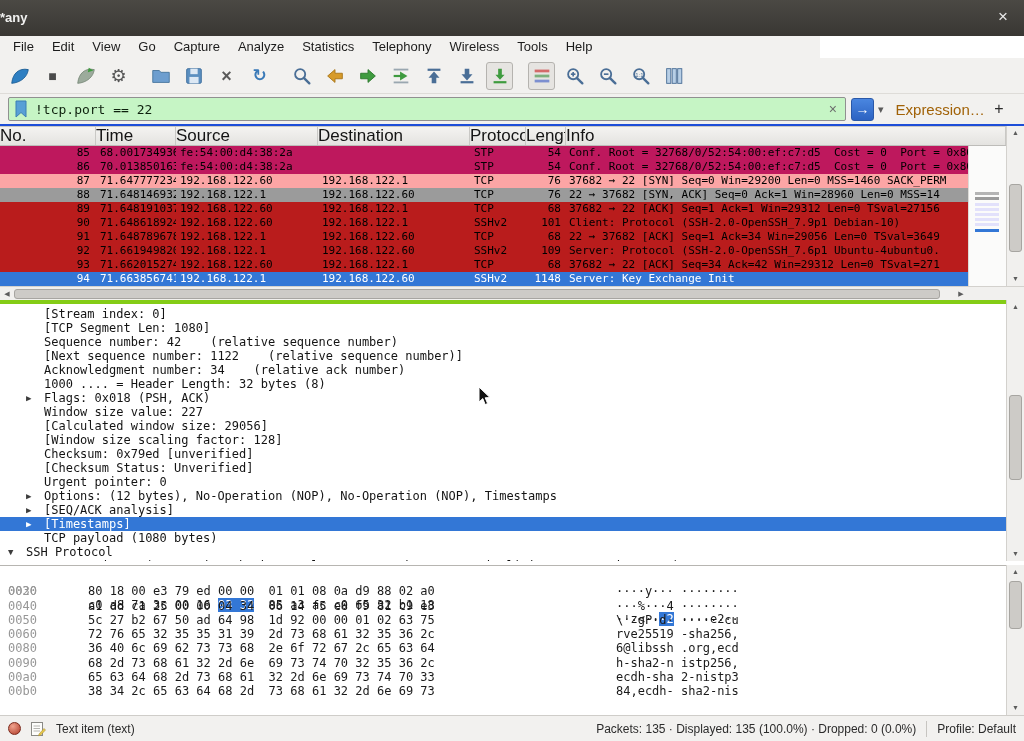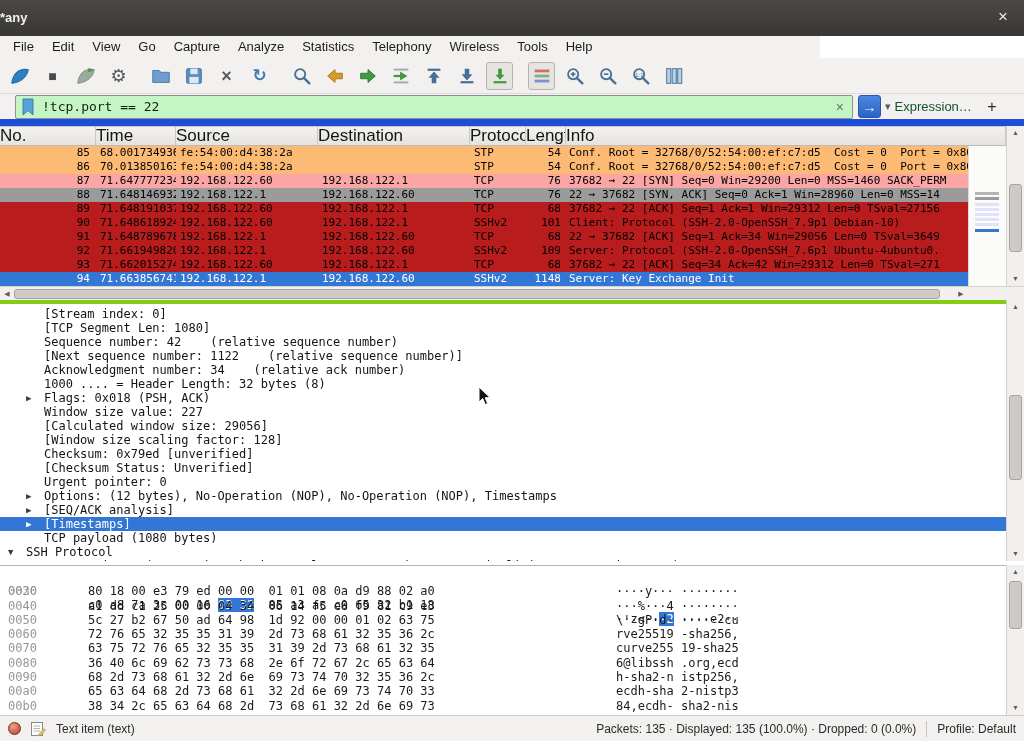--- a/index.html
+++ b/index.html
@@ -25,50 +25,50 @@
   .tb-btn{width:27px;height:28px;margin-right:6px;display:flex;align-items:center;justify-content:center;border-radius:3px}
   .tb-btn.pressed{border:1px solid #b5b3af;background:#e6e4e1;box-sizing:border-box}
   .tb-gap{width:9px}
   .g-stop{font-size:14px;color:#4a4a4a;line-height:1}
   .g-gear{font-size:18px;color:#555;line-height:1}
   .g-close{font-size:18px;font-weight:bold;color:#5a5a5a;line-height:1}
   .g-reload{font-size:17px;font-weight:bold;color:#3a7ab8;line-height:1}
 
   
   .filterbar{position:absolute;left:0;top:94px;width:1024px;height:32px;background:#f2f1ef;
-    border-bottom:7px solid #1d4ed8;box-sizing:border-box;display:flex;align-items:center;padding:0 15px}
+    border-bottom:2px solid #1d4ed8;box-sizing:border-box;display:flex;align-items:center;padding:0 8px}
   .filter-field{width:838px;height:24px;background:#c6f5c5;border:1px solid #909090;border-radius:2px;
     box-sizing:border-box;display:flex;align-items:center;padding:0 5px}
   .bookmark{margin-right:7px;display:flex}
   .filter-text{flex:1;background:transparent;border:none;outline:none;font-size:13px;color:#0d200d;
     font-family:"DejaVu Sans Mono",monospace;padding:0}
   .clear-x{font-size:14px;color:#6d6d6d;padding:0 3px}
   .apply-btn{width:23px;height:23px;margin-left:5px;background:linear-gradient(#4a86e0,#2c63c2);
     border:1px solid #2a58a8;border-radius:3px;color:#fff;display:flex;align-items:center;
     justify-content:center;font-size:14px;font-weight:bold;box-sizing:border-box}
   .caret{font-size:11px;color:#5a5a5a;margin:0 4px}
-  .expr{font-size:13px;color:#14532d;}
+  .expr{font-size:15px;color:#a16207;margin-left:8px}
   .plus-btn{margin-left:auto;margin-right:6px;font-size:16px;color:#2b2b2b;width:22px;text-align:center}
 
   
   .grid7{display:grid;grid-template-columns:96px 80px 142px 152px 56px 40px 1fr}
   .pl-header{position:absolute;left:0;top:126px;width:1006px;height:20px;
     background:linear-gradient(#f4f3f1,#e4e3e0);border-top:1px solid #c9c8c5;border-bottom:1px solid #bdbcb9;
     box-sizing:border-box}
   .h{border-right:1px solid #c9c8c5;padding-left:0;line-height:18px;font-size:17px;color:#141414;
     overflow:hidden;white-space:nowrap}
   .pl-rows{position:absolute;left:0;top:146px;width:968px;
     font-family:"DejaVu Sans Mono",monospace;font-size:11px;color:#000}
   .pl-row{height:14px}
   .c{overflow:hidden;white-space:pre;line-height:14px}
   .c.no{text-align:right;padding-right:6px}
   .c.time,.c.src,.c.dst,.c.proto{padding-left:4px}
   .c.len{text-align:right;padding-right:5px}
   .c.info{padding-left:3px}
-  .r-white{background:#fdba74}
+  .r-white{background:#be185d}
   .r-g1{background:#fca5a5}
   .r-g2{background:#9b9b9b}
   .r-lav{background:#b91c1c}
   .r-sel{background:#3377d6;color:#fff}
 
   .minimap{position:absolute;left:968px;top:146px;width:38px;height:140px;background:#fbfbfa;
     border-left:1px solid #dddbd7;box-sizing:border-box}
   .mm-mark{position:absolute;left:6px;width:24px;height:3px}
 
   .vscroll{position:absolute;width:18px;background:#f1f0ee;border-left:1px solid #d3d1cd;box-sizing:border-box}
@@ -431,21 +431,20 @@
 <div class="hexpane">
   <div class="hx-row">
     <span class="hx-off">0020</span>
     <span class="hx-hex"><span>c0 a8 7a 3c 00 16 </span><span class="hx-sel">93 32</span><span>  85 a3 ac c0 65 32 b1 18</span></span>
     <span class="hx-ascii"><span>··z&lt;··</span><span class="hx-sel">·2</span><span> ····e2··</span></span>
   </div>
   <div class="hx-row"><span class="hx-off">0030</span><span class="hx-hex">80 18 00 e3 79 ed 00 00  01 01 08 0a d9 88 02 a0</span><span class="hx-ascii">····y··· ········</span></div>
   <div class="hx-row"><span class="hx-off">0040</span><span class="hx-hex">a1 dd c1 25 00 00 04 34  06 14 f5 e8 f9 81 c9 e3</span><span class="hx-ascii">···%···4 ········</span></div>
   <div class="hx-row"><span class="hx-off">0050</span><span class="hx-hex">5c 27 b2 67 50 ad 64 98  1d 92 00 00 01 02 63 75</span><span class="hx-ascii">\'·gP·d· ······cu</span></div>
   <div class="hx-row"><span class="hx-off">0060</span><span class="hx-hex">72 76 65 32 35 35 31 39  2d 73 68 61 32 35 36 2c</span><span class="hx-ascii">rve25519 -sha256,</span></div>
-  <div class="hx-row"><span class="hx-off">0070</span><span class="hx-hex">63 75 72 76 65 32 35 35  31 39 2d 73 68 61 32 35</span><span class="hx-ascii">curve255 19-sha25</span></div>
   <div class="hx-row"><span class="hx-off">0080</span><span class="hx-hex">36 40 6c 69 62 73 73 68  2e 6f 72 67 2c 65 63 64</span><span class="hx-ascii">6@libssh .org,ecd</span></div>
   <div class="hx-row"><span class="hx-off">0090</span><span class="hx-hex">68 2d 73 68 61 32 2d 6e  69 73 74 70 32 35 36 2c</span><span class="hx-ascii">h-sha2-n istp256,</span></div>
   <div class="hx-row"><span class="hx-off">00a0</span><span class="hx-hex">65 63 64 68 2d 73 68 61  32 2d 6e 69 73 74 70 33</span><span class="hx-ascii">ecdh-sha 2-nistp3</span></div>
   <div class="hx-row"><span class="hx-off">00b0</span><span class="hx-hex">38 34 2c 65 63 64 68 2d  73 68 61 32 2d 6e 69 73</span><span class="hx-ascii">84,ecdh- sha2-nis</span></div>
 </div>
 <div class="vscroll" style="left:1006px;top:565px;height:150px">
   <span class="sb-btn">▲</span>
   <div class="sb-thumb" style="top:16px;height:48px"></div>
   <span class="sb-btn bottom">▼</span>
 </div>

